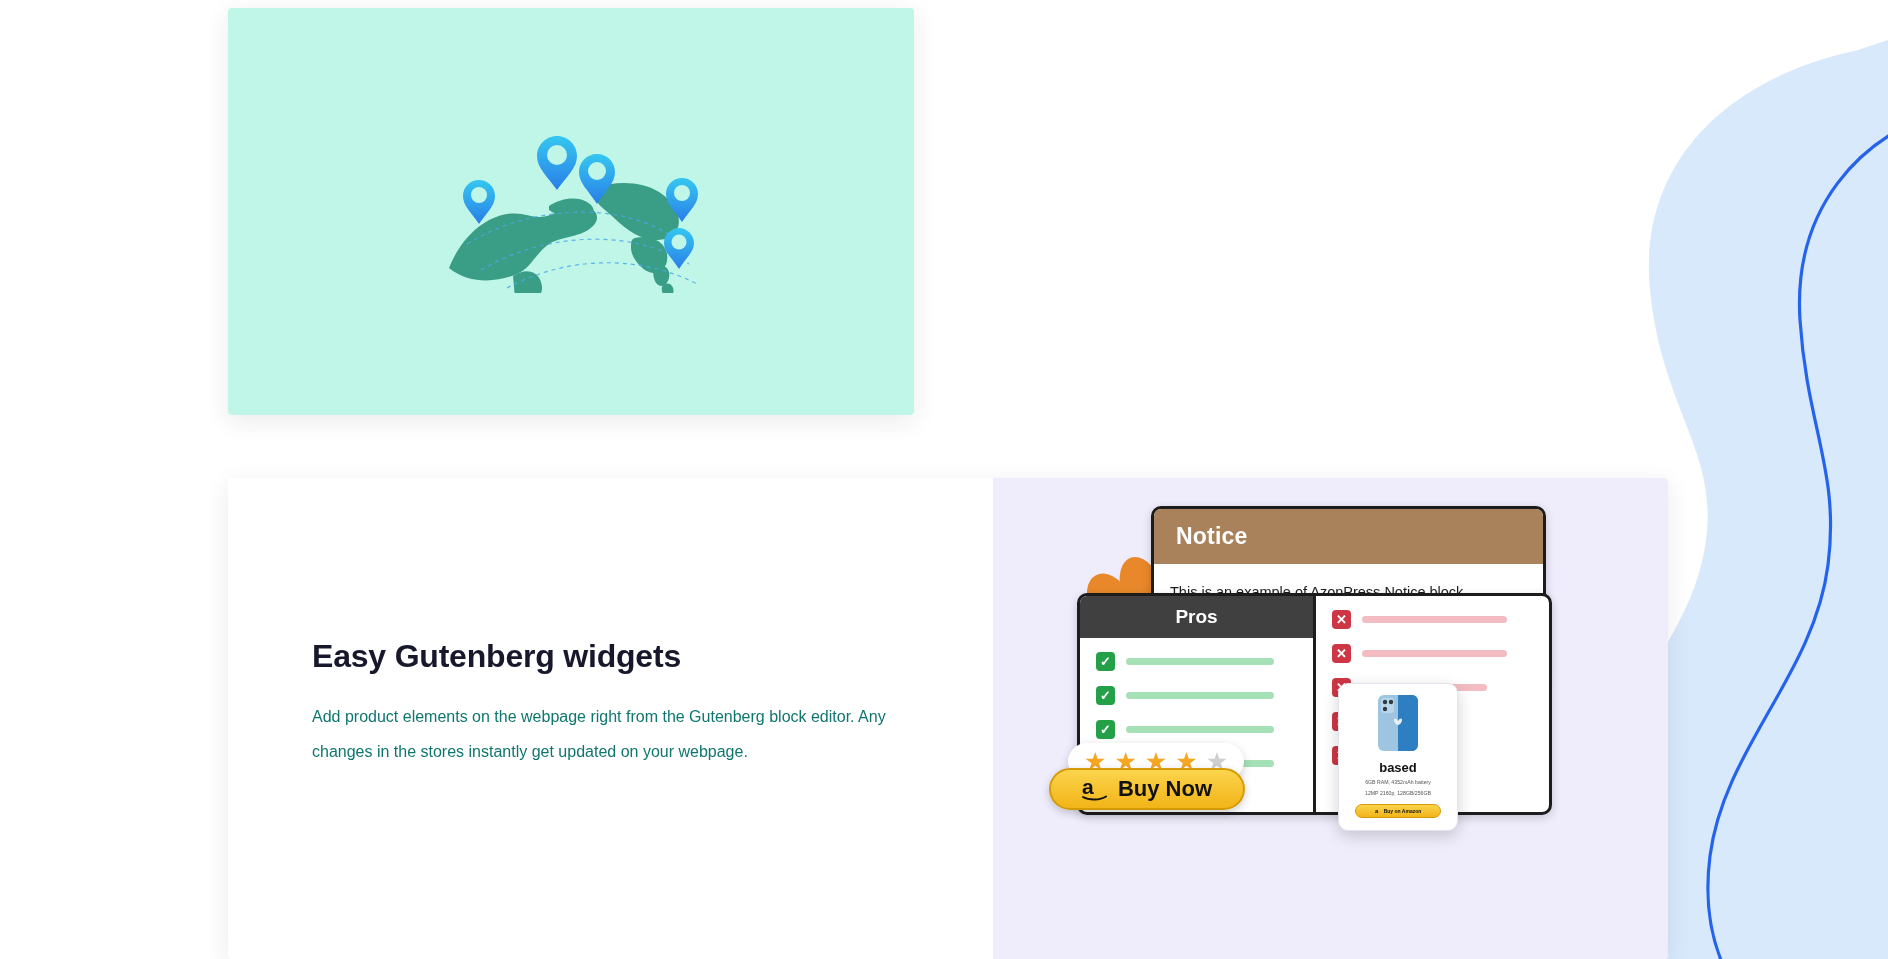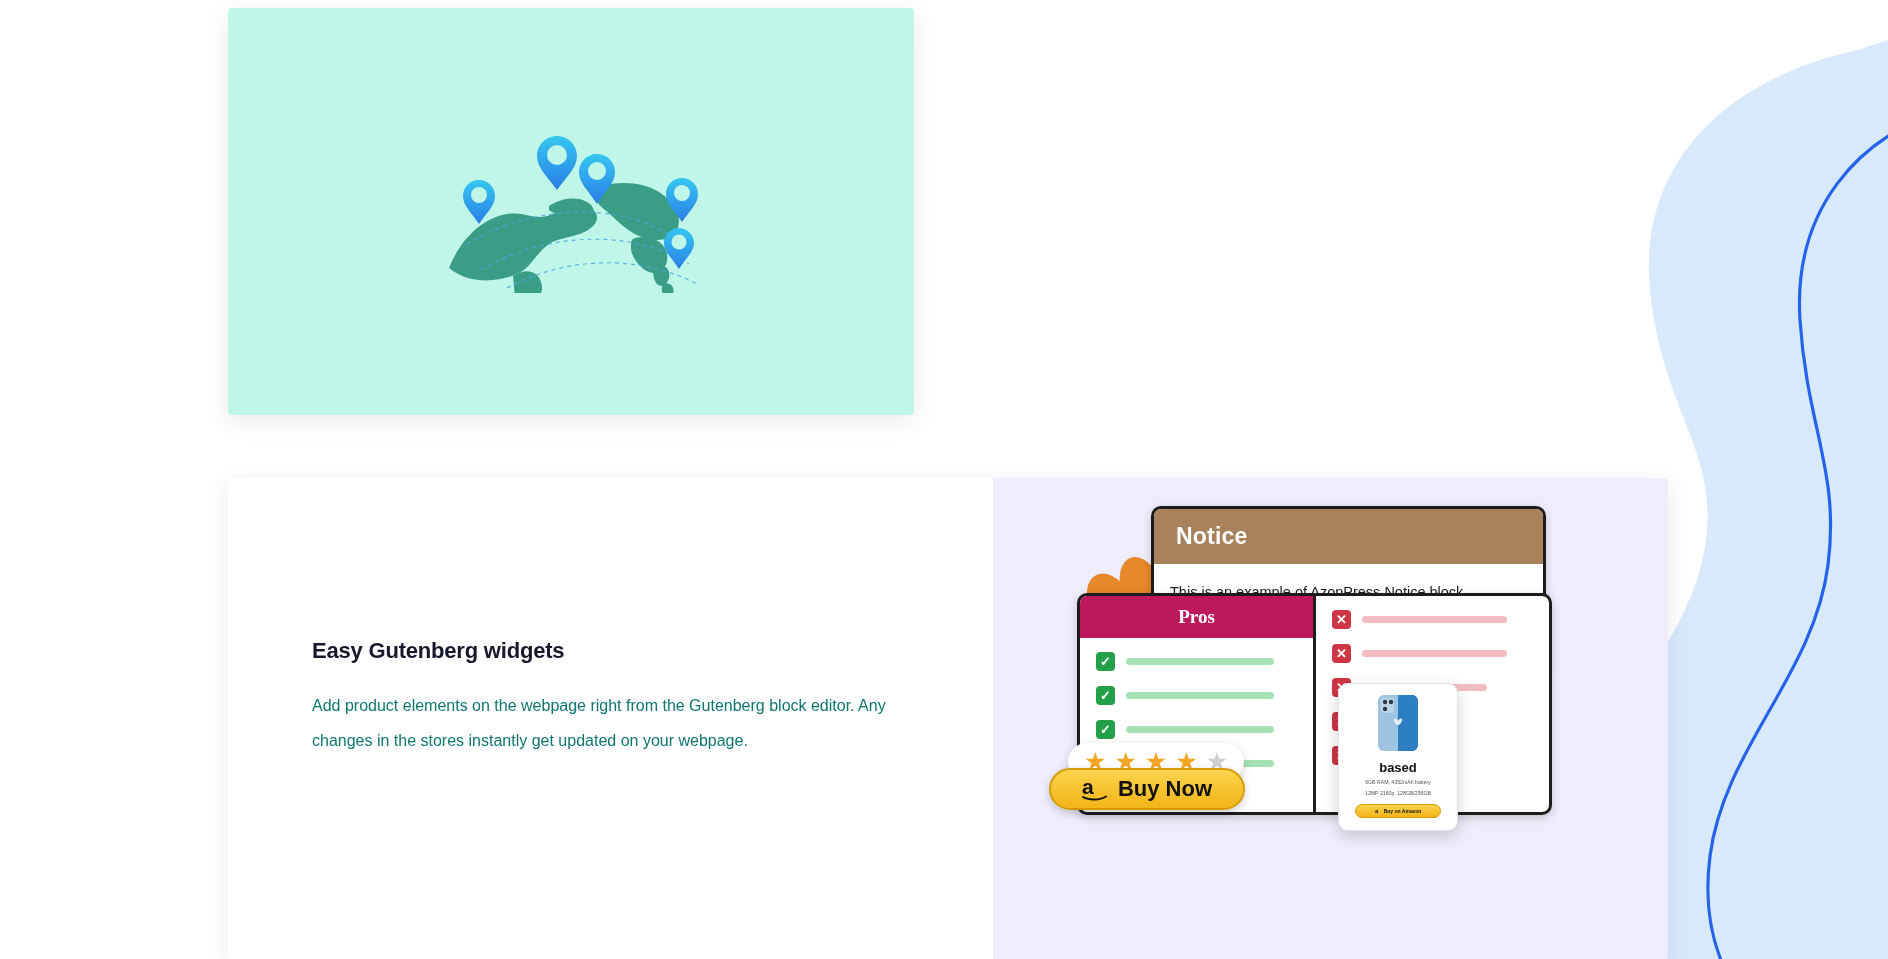--- a/index.html
+++ b/index.html
@@ -49,21 +49,21 @@
     width: 1440px; height: 481px;
     background: #ffffff;
     border-radius: 4px;
     box-shadow: 0 6px 26px rgba(30,30,60,.09);
     display: flex; overflow: hidden;
   }
   .card2 .txt {
     width: 765px; padding: 160px 70px 0 84px;
   }
   .card2 h2 {
-    font-size: 22px; font-weight: 700; color: #17182b;
+    font-size: 32px; font-weight: 700; color: #17182b;
     letter-spacing: -0.2px; margin-bottom: 24px;
   }
   .card2 p {
     font-size: 16px; line-height: 35px; color: #0f766e;
   }
   .card2 .art {
     flex: 1; background: #efedfb; position: relative; overflow: hidden; padding-left: 36px;
   }
 
   
@@ -88,21 +88,21 @@
     position: absolute; left: 84px; top: 115px; width: 475px; height: 222px;
     background: #fff; border: 3px solid #1c1c1c; border-radius: 10px;
     display: flex; overflow: hidden; box-shadow: 0 3px 10px rgba(0,0,0,.18);
   }
   .pc-col { flex: 1; display: flex; flex-direction: column; }
   .pc-col.left { border-right: 3px solid #1c1c1c; }
   .pc-head {
     height: 42px; display: flex; align-items: center; justify-content: center;
     color: #fff; font-size: 19px; font-weight: 700;
   }
-  .pc-head.pros { background: #be185d; font-family: Liberation Serif, serif; }
+  .pc-head.pros { background: #404040; }
   .pc-head.cons { background: #ce3545; }
   .pc-rows { padding: 14px 16px 0 16px; }
   .pc-row { display: flex; align-items: center; gap: 11px; margin-bottom: 15px; }
   .mark {
     width: 19px; height: 19px; border-radius: 4px; color:#fff;
     font-size: 13px; line-height: 19px; text-align:center; font-weight:700;
     flex: 0 0 auto;
   }
   .mark.ok { background: #24a148; }
   .mark.no { background: #ce3545; }

